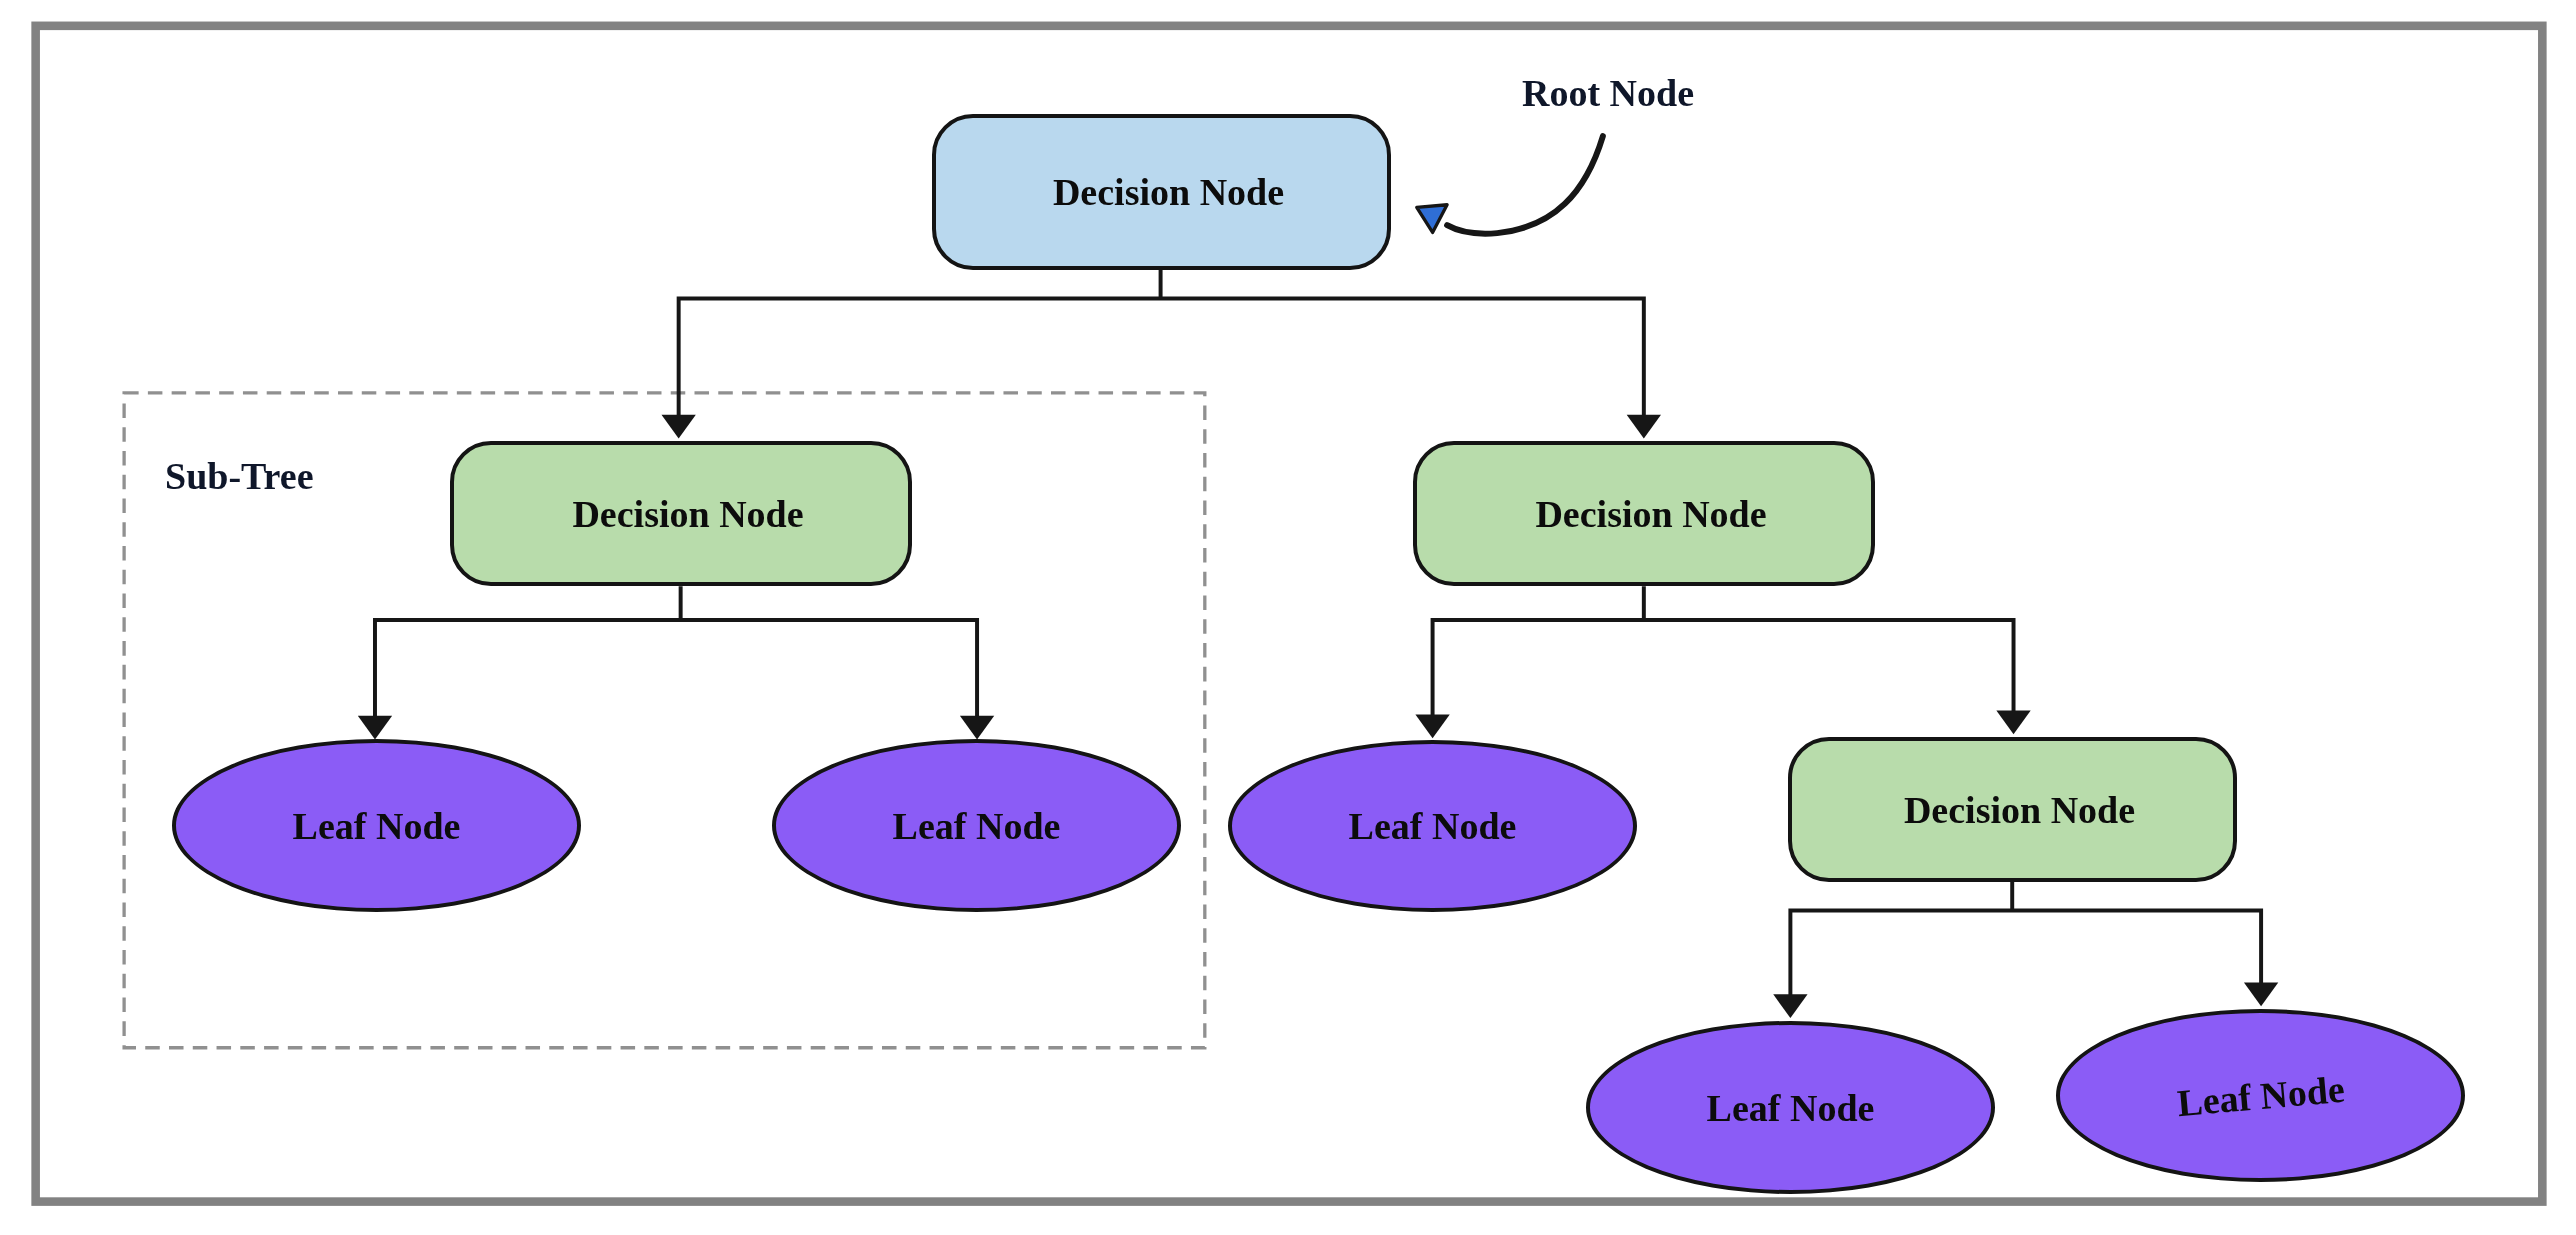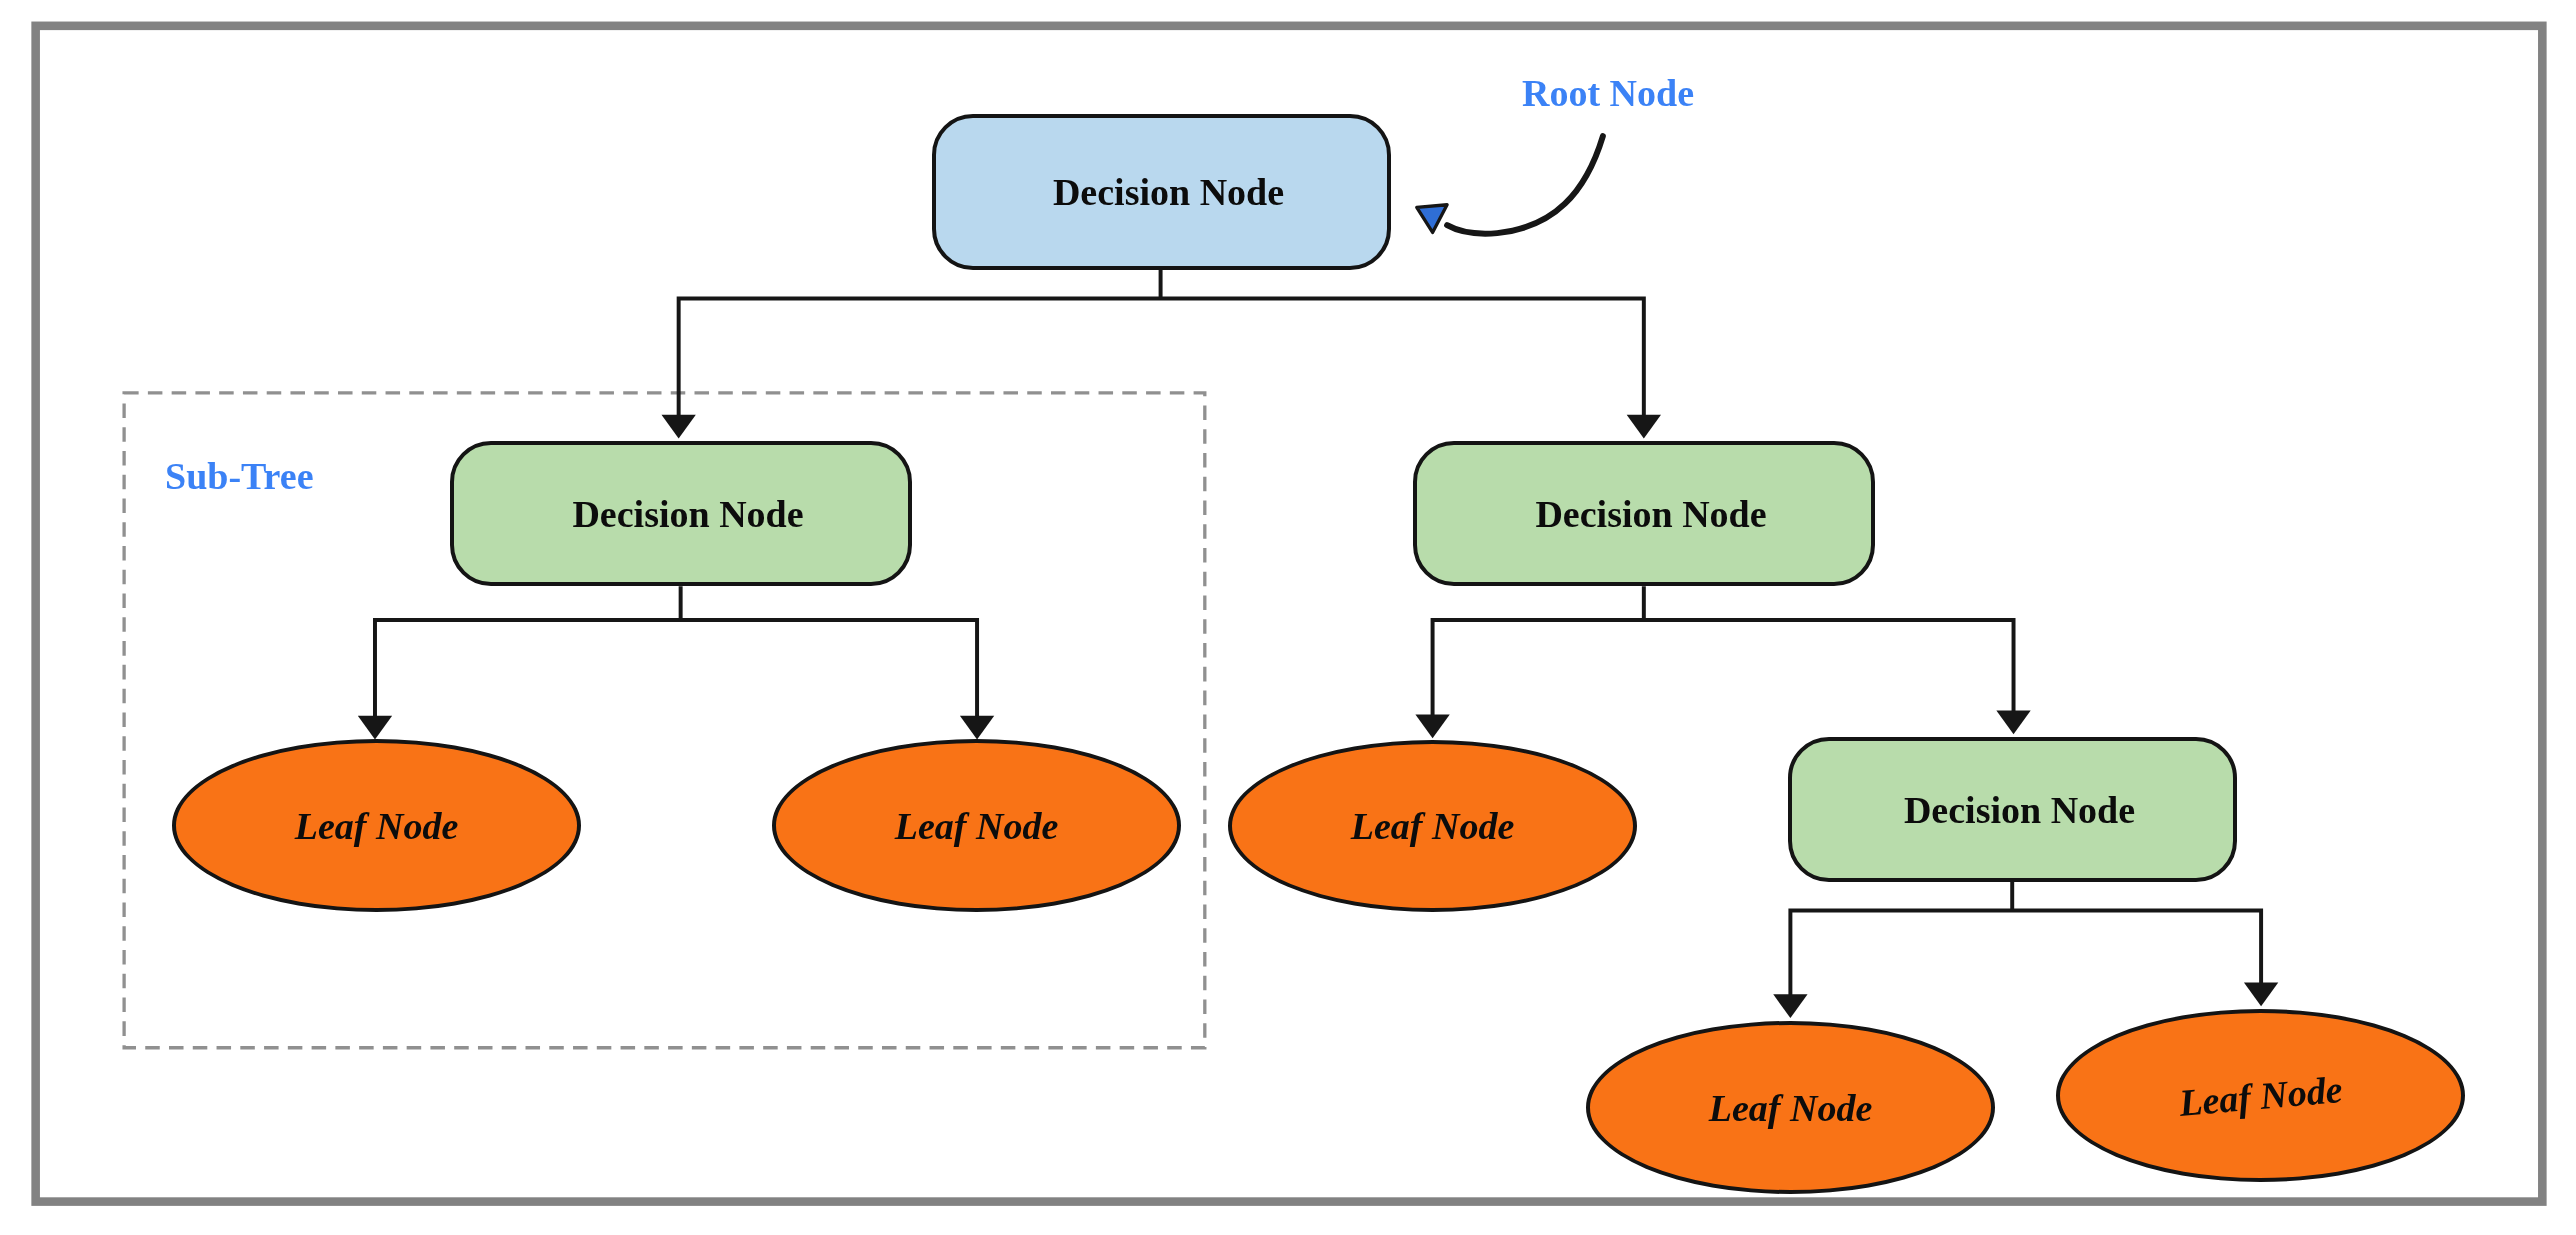--- a/index.html
+++ b/index.html
@@ -21,36 +21,36 @@
     font-weight:bold;
     font-size:38px;
     color:#0c0c0c;
     text-align:center;
   }
   .node span { display:inline-block; }
   .decision { border-radius:41px;padding-left:14px; }
   .leaf     { border-radius:50%; }
   .fill-blue  { background:#b9d8ee; }
   .fill-green { background:#b8dcab; }
-  .fill-peach { background:#f97316;font-style:italic; }
+  .fill-peach { background:#8b5cf6; }
 
   #node-root        { left:932px; top:114px;  width:459px; height:156px; }
   #node-left-dec    { left:450px;  top:441px;  width:462px; height:145px; }
   #node-right-dec   { left:1413px; top:441px;  width:462px; height:145px; }
   #node-inner-dec   { left:1788px; top:737px; width:449px; height:145px; }
   #node-leaf-a      { left:172px;  top:739px; width:409px; height:173px; }
   #node-leaf-b      { left:772px; top:739px; width:409px; height:173px; }
   #node-leaf-c      { left:1228px; top:740px; width:409px; height:172px; }
   #node-leaf-d      { left:1586px; top:1021px; width:409px; height:173px; }
   #node-leaf-e      { left:2056px; top:1009px; width:409px; height:173px; }
   #node-leaf-e span { transform:rotate(-5deg); }
 
   .red-label {
     position:absolute;
-    color:#3b82f6;
+    color:#0f172a;
     font-weight:bold;
     font-size:38px;
     white-space:nowrap;
   }
   #label-root-node { left:1522px; top:71px; }
   #label-subtree   { left:165px;  top:454px;text-align:center; }
 </style>
 </head>
 <body>
 

